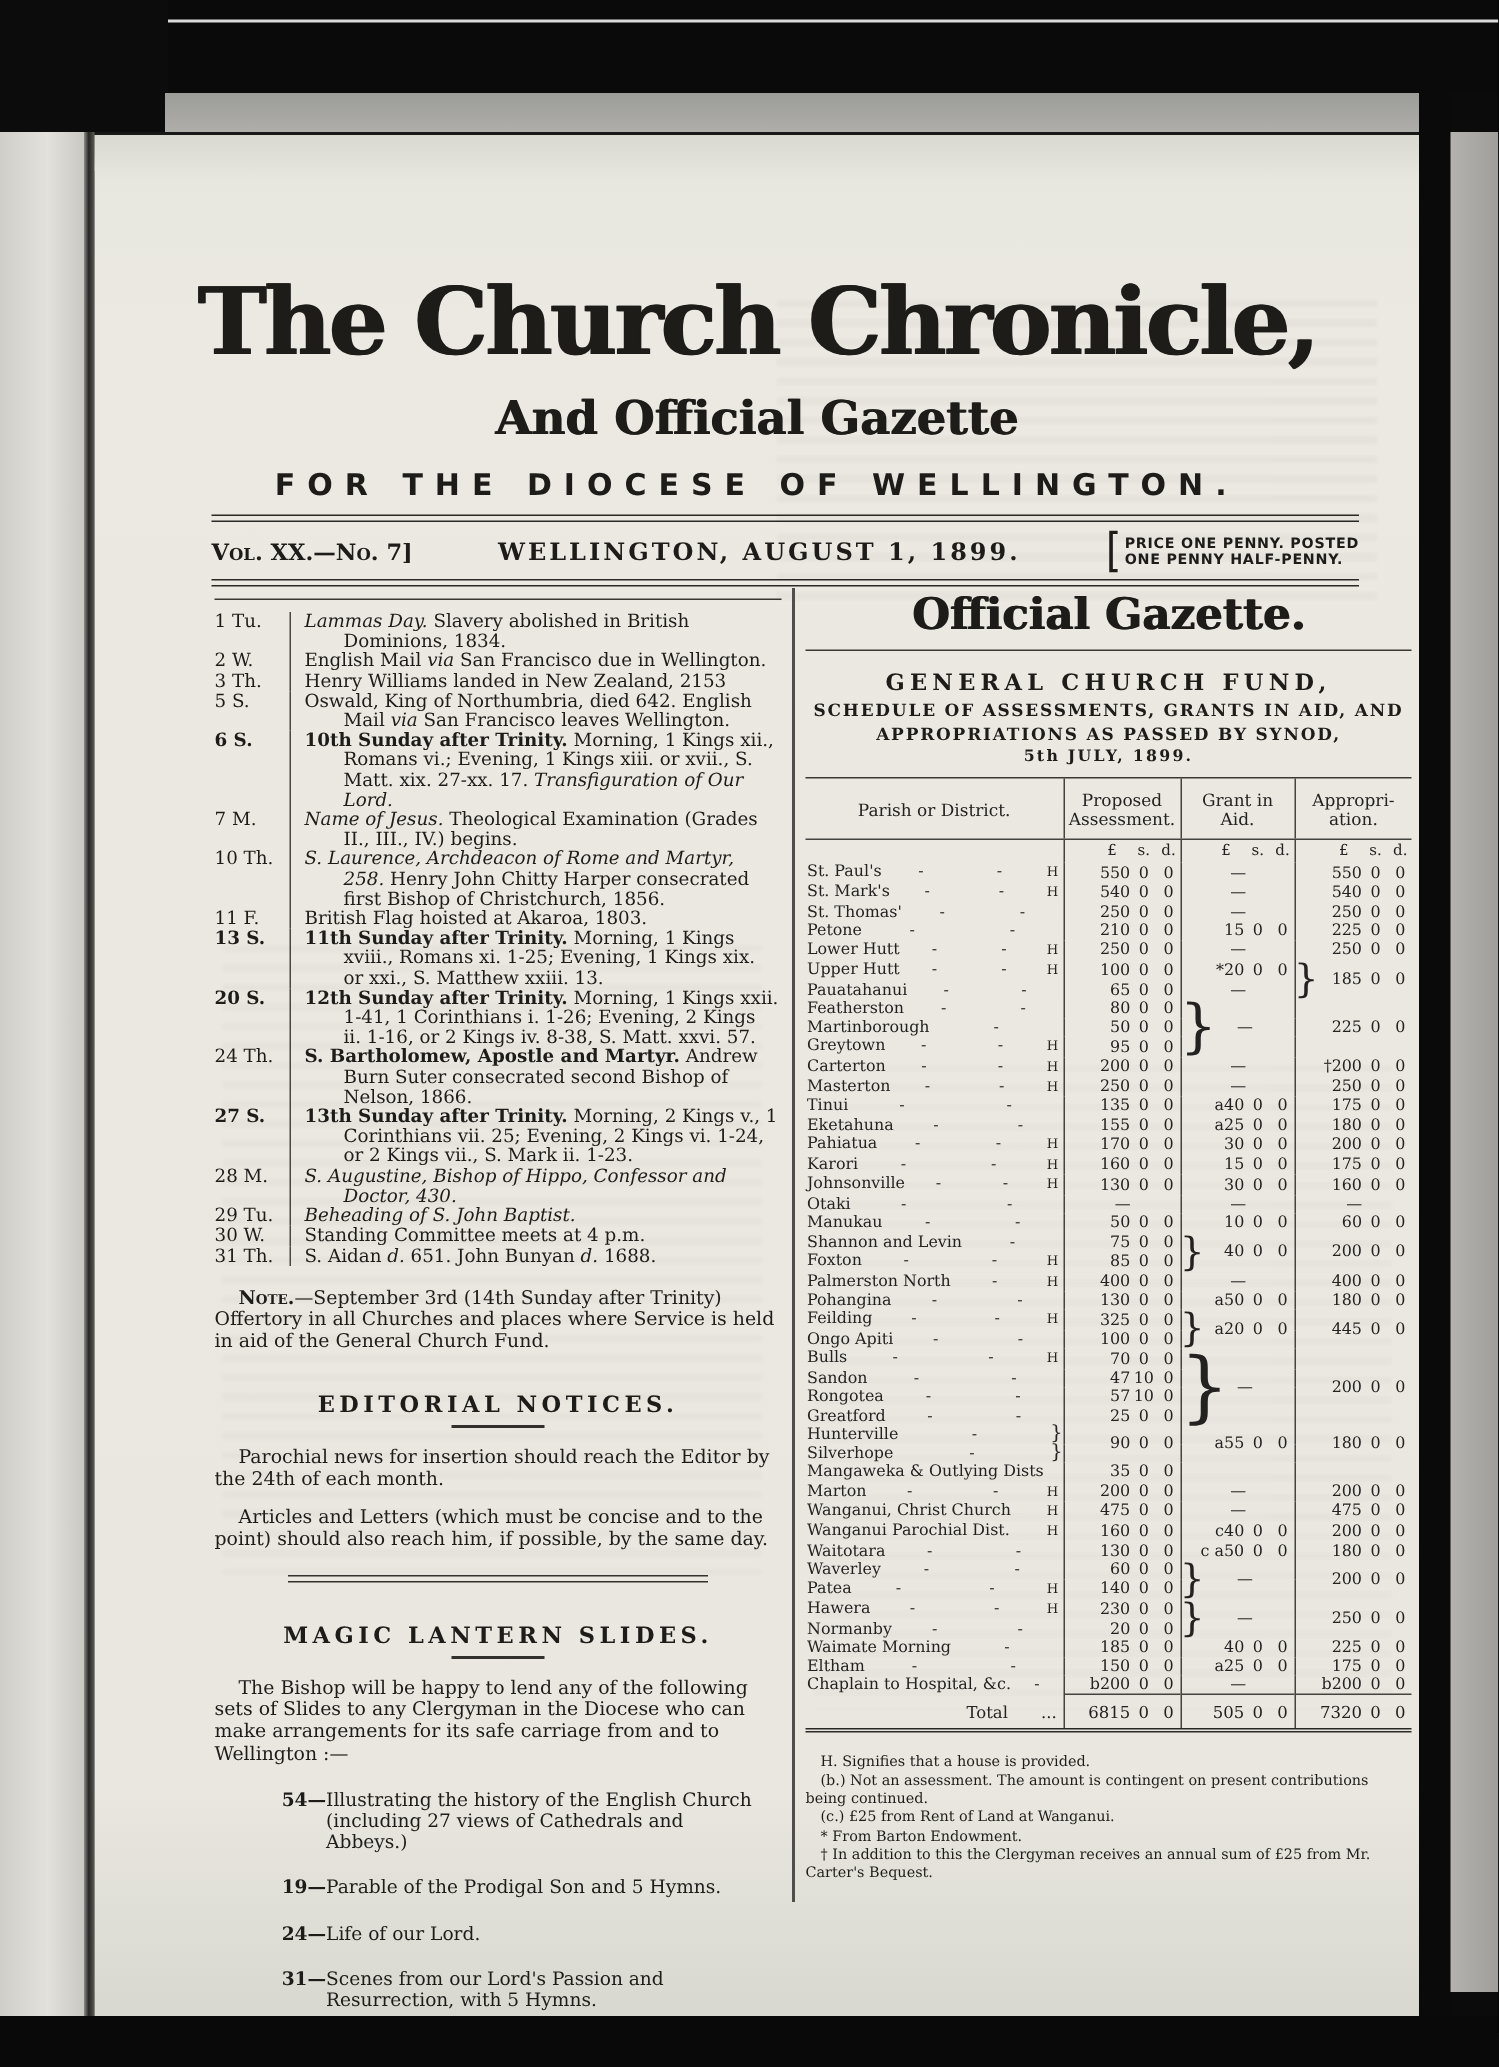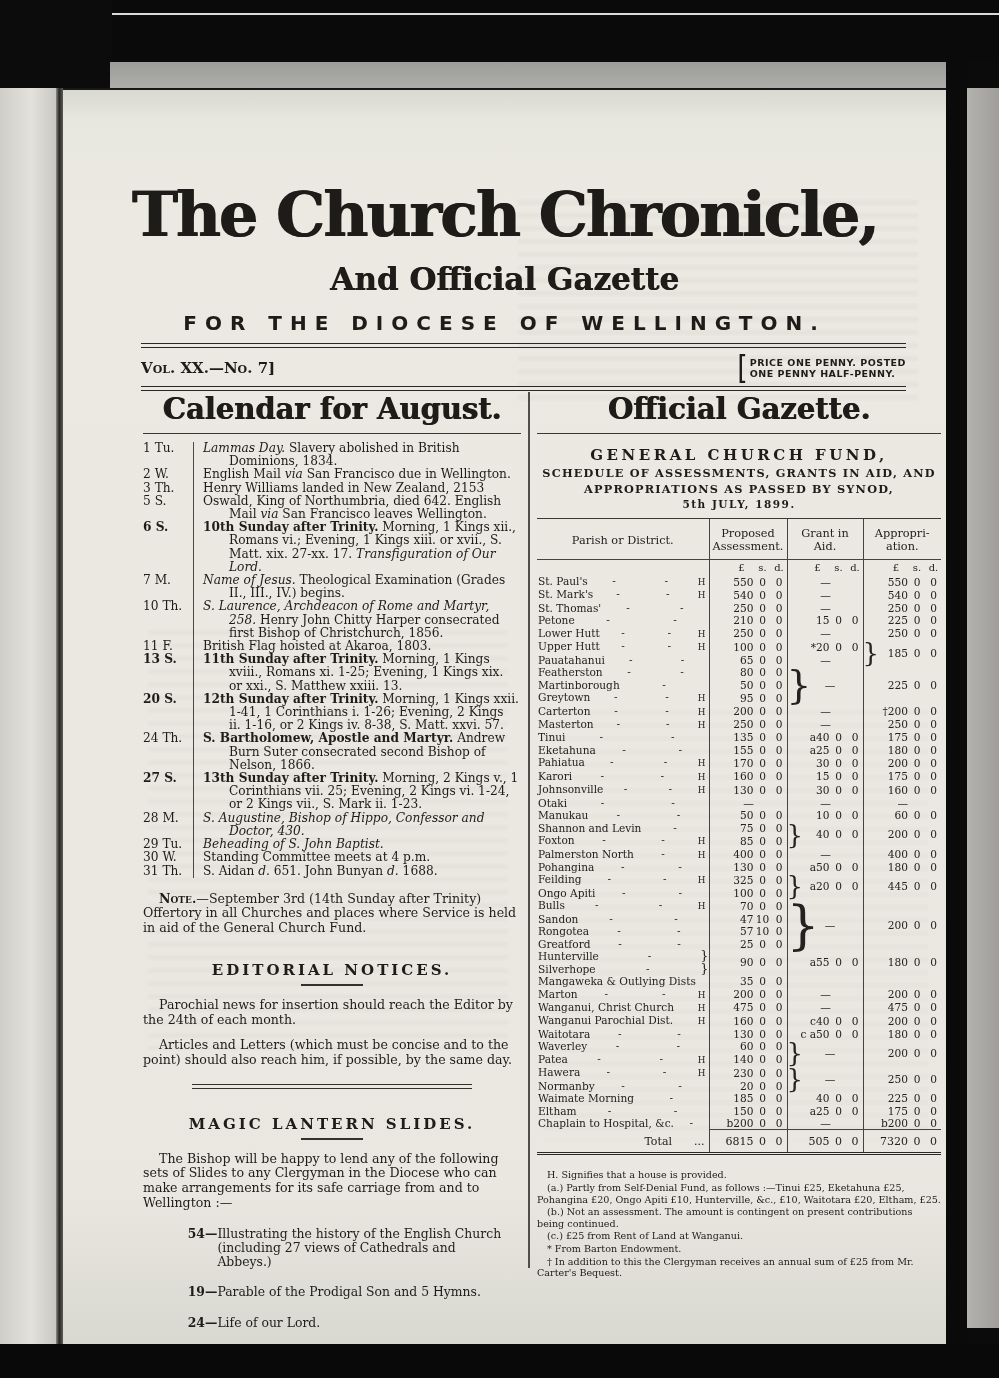--- a/index.html
+++ b/index.html
@@ -124,35 +124,35 @@
     <div class="ghost" style="left:85px;top:540px;width:360px;height:420px;opacity:.38;"></div>
     <div class="ghost" style="left:480px;top:620px;width:385px;height:430px;opacity:.3;"></div>
 
     <div class="mast">
       <h1 class="mast-title bl">The Church Chronicle,</h1>
       <h2 class="mast-sub bl">And Official Gazette</h2>
       <div class="mast-tag">FOR THE DIOCESE OF WELLINGTON.</div>
       <div class="dbl-rule"></div>
       <div class="vol-row">
         <span class="vol-no sc">Vol. XX.—No. 7]</span>
+        <span class="dateline">WELLINGTON, AUGUST 1, 1899.</span>
         <span class="price-box">
           <span class="price-brk">[</span>
           <span class="price-lines">
             <span>PRICE ONE PENNY. POSTED</span><br>
             <span>ONE PENNY HALF-PENNY.</span>
           </span>
         </span>
       </div>
       <div class="dbl-rule" style="margin-top:0;"></div>
     </div>
 
     <div class="col-divider"></div>
 
     <div class="left-col">
-      <h3 class="col-head bl">Calendar for August.</h3>
       <hr class="col-head-rule">
 
       <div>
           <div class="cal-row">
             <div class="cal-date">1 Tu.</div>
             <div class="cal-text"><i>Lammas Day.</i><span>  Slavery abolished in British Dominions, 1834.</span></div>
           </div>
           <div class="cal-row">
             <div class="cal-date">2 W.</div>
             <div class="cal-text"><span>English Mail </span><i>via</i><span> San Francisco due in Wellington.</span></div>
@@ -1441,21 +1441,20 @@
                   <span class="ls">0</span>
                   <span class="ld">0</span>
                 </div>
               </td>
           </tr>
         </tbody>
       </table>
 
       <div class="footnotes">
           <p class="fn">H. Signifies that a house is provided.</p>
-          <p class="fn">(a.) Partly from Self-Denial Fund, as follows :—Tinui £25, Eketahuna £25, Pohangina £20, Ongo Apiti £10, Hunterville, &amp;c., £10, Waitotara £20, Eltham, £25.</p>
           <p class="fn">(b.) Not an assessment.  The amount is contingent on present contributions being continued.</p>
           <p class="fn">(c.) £25 from Rent of Land at Wanganui.</p>
           <p class="fn">* From Barton Endowment.</p>
           <p class="fn">† In addition to this the Clergyman receives an annual sum of £25 from Mr. Carter's Bequest.</p>
         </div>
     </div>
   </div>
 
   <div class="right-bar"></div>
   <div class="right-strip"></div>

